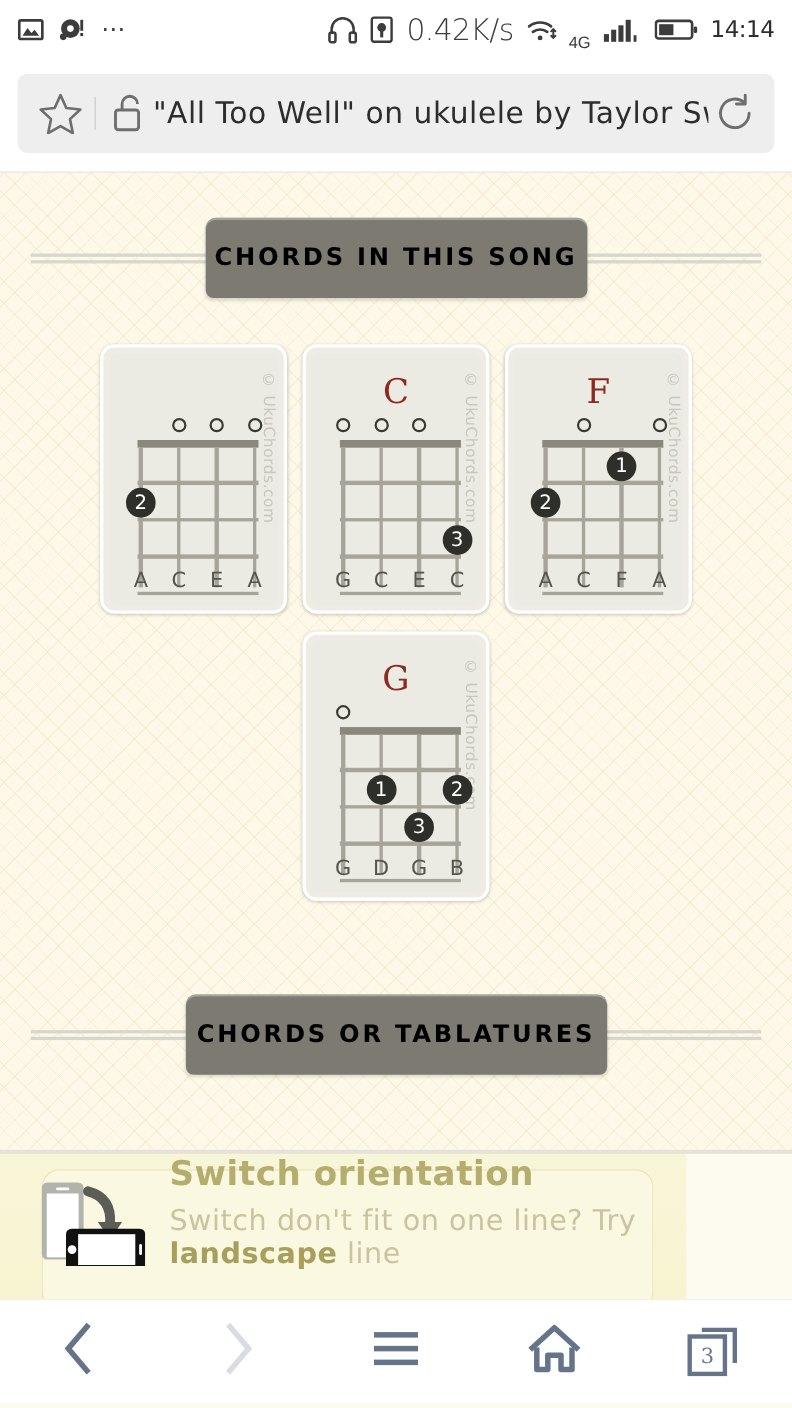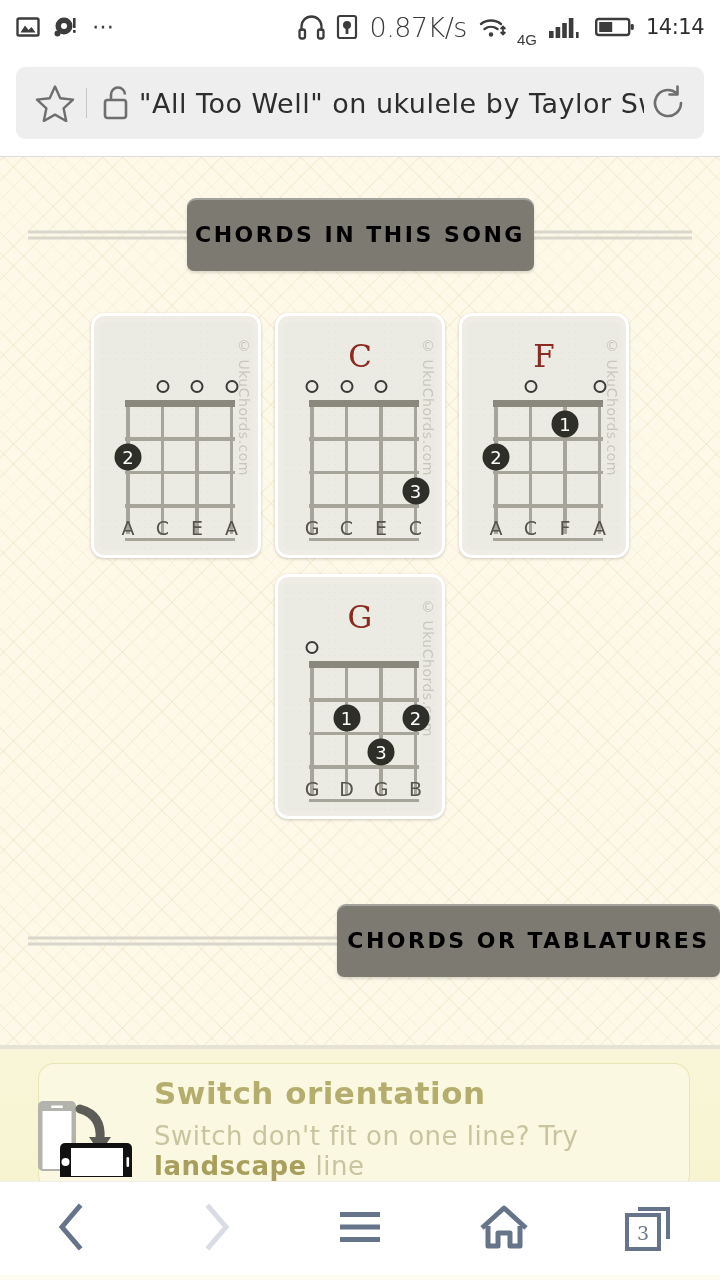--- a/index.html
+++ b/index.html
@@ -138,23 +138,23 @@
   }
   .string-labels span {
     position: absolute; transform: translateX(-50%);
     font-size: 19px; color: #56544c;
     font-family: "DejaVu Sans", sans-serif;
   }
 
   
   .orient-sep { height: 4px; background: #e6e3d6; width: 720px; }
   .orient {
-    width: 720px; height: 132px;
+    width: 624px; height: 132px;
     background: linear-gradient(180deg,#f8f6d8 0%, #f6f4d0 100%);
-    display: flex; align-items: flex-end;
+    display: flex; align-items: flex-start;
     padding: 0 22px;
     position: relative;
     overflow: hidden;
   }
   .orient-card {
     position: absolute; left: 38px; right: 30px; top: 14px; bottom: -10px;
     background: #faf8e0; border-radius: 16px;
     box-shadow: 0 0 0 1px rgba(225,220,160,.7) inset;
   }
   .orient-body { position: relative; z-index: 2; display: flex; align-items: center; gap: 22px; padding-left: 12px; }
@@ -213,21 +213,21 @@
           <rect x="20" y="15.5" width="5.5" height="9" rx="2" fill="none" stroke="#3c3c3c" stroke-width="2.3"></rect>
         </svg>
     </span>
     <span class="sb-icon">
       <svg width="22" height="26" viewBox="0 0 22 26">
           <rect x="2" y="2" width="18" height="22" rx="2" fill="none" stroke="#3c3c3c" stroke-width="2.2"></rect>
           <circle cx="11" cy="11" r="4" fill="#3c3c3c"></circle>
           <rect x="9.6" y="13" width="2.8" height="7" fill="#3c3c3c"></rect>
         </svg>
     </span>
-    <span class="net-speed">0.87K/s</span>
+    <span class="net-speed">0.42K/s</span>
     <span class="sb-icon">
       <svg width="30" height="25" viewBox="0 0 30 25">
           <path d="M3 9 a16 16 0 0 1 20 0" fill="none" stroke="#3c3c3c" stroke-width="2.4" stroke-linecap="round"></path>
           <path d="M6.5 14 a11 11 0 0 1 13 0" fill="none" stroke="#3c3c3c" stroke-width="2.4" stroke-linecap="round"></path>
           <circle cx="13" cy="19.5" r="2.2" fill="#3c3c3c"></circle>
           <path d="M25 12 l0 7 M22.6 14 l2.4 -2.4 l2.4 2.4 M22.6 17 l2.4 2.4 l2.4 -2.4" fill="none" stroke="#3c3c3c" stroke-width="1.8"></path>
         </svg>
     </span>
     <span class="sb-4g">4G</span>
     <span class="sb-icon">
@@ -398,21 +398,21 @@
         </div>
         <div class="string-labels">
           <span style="left: 3px;">G</span>
           <span style="left: 37.5px;">D</span>
           <span style="left: 72px;">G</span>
           <span style="left: 106.5px;">B</span>
         </div>
       </div>
     </div>
 
-  <div class="section-head" style="margin-top:83px;height:77px;justify-content:flex-end;">
+  <div class="section-head" style="margin-top:83px;height:77px;">
     <div class="section-rule">
         <div></div>
         <div></div>
       </div>
     <div class="banner" style="width:383px;height:73px;line-height:73px;">CHORDS OR TABLATURES</div>
   </div>
 </div>
 
 <div class="orient-sep"></div>
 <div class="orient">

